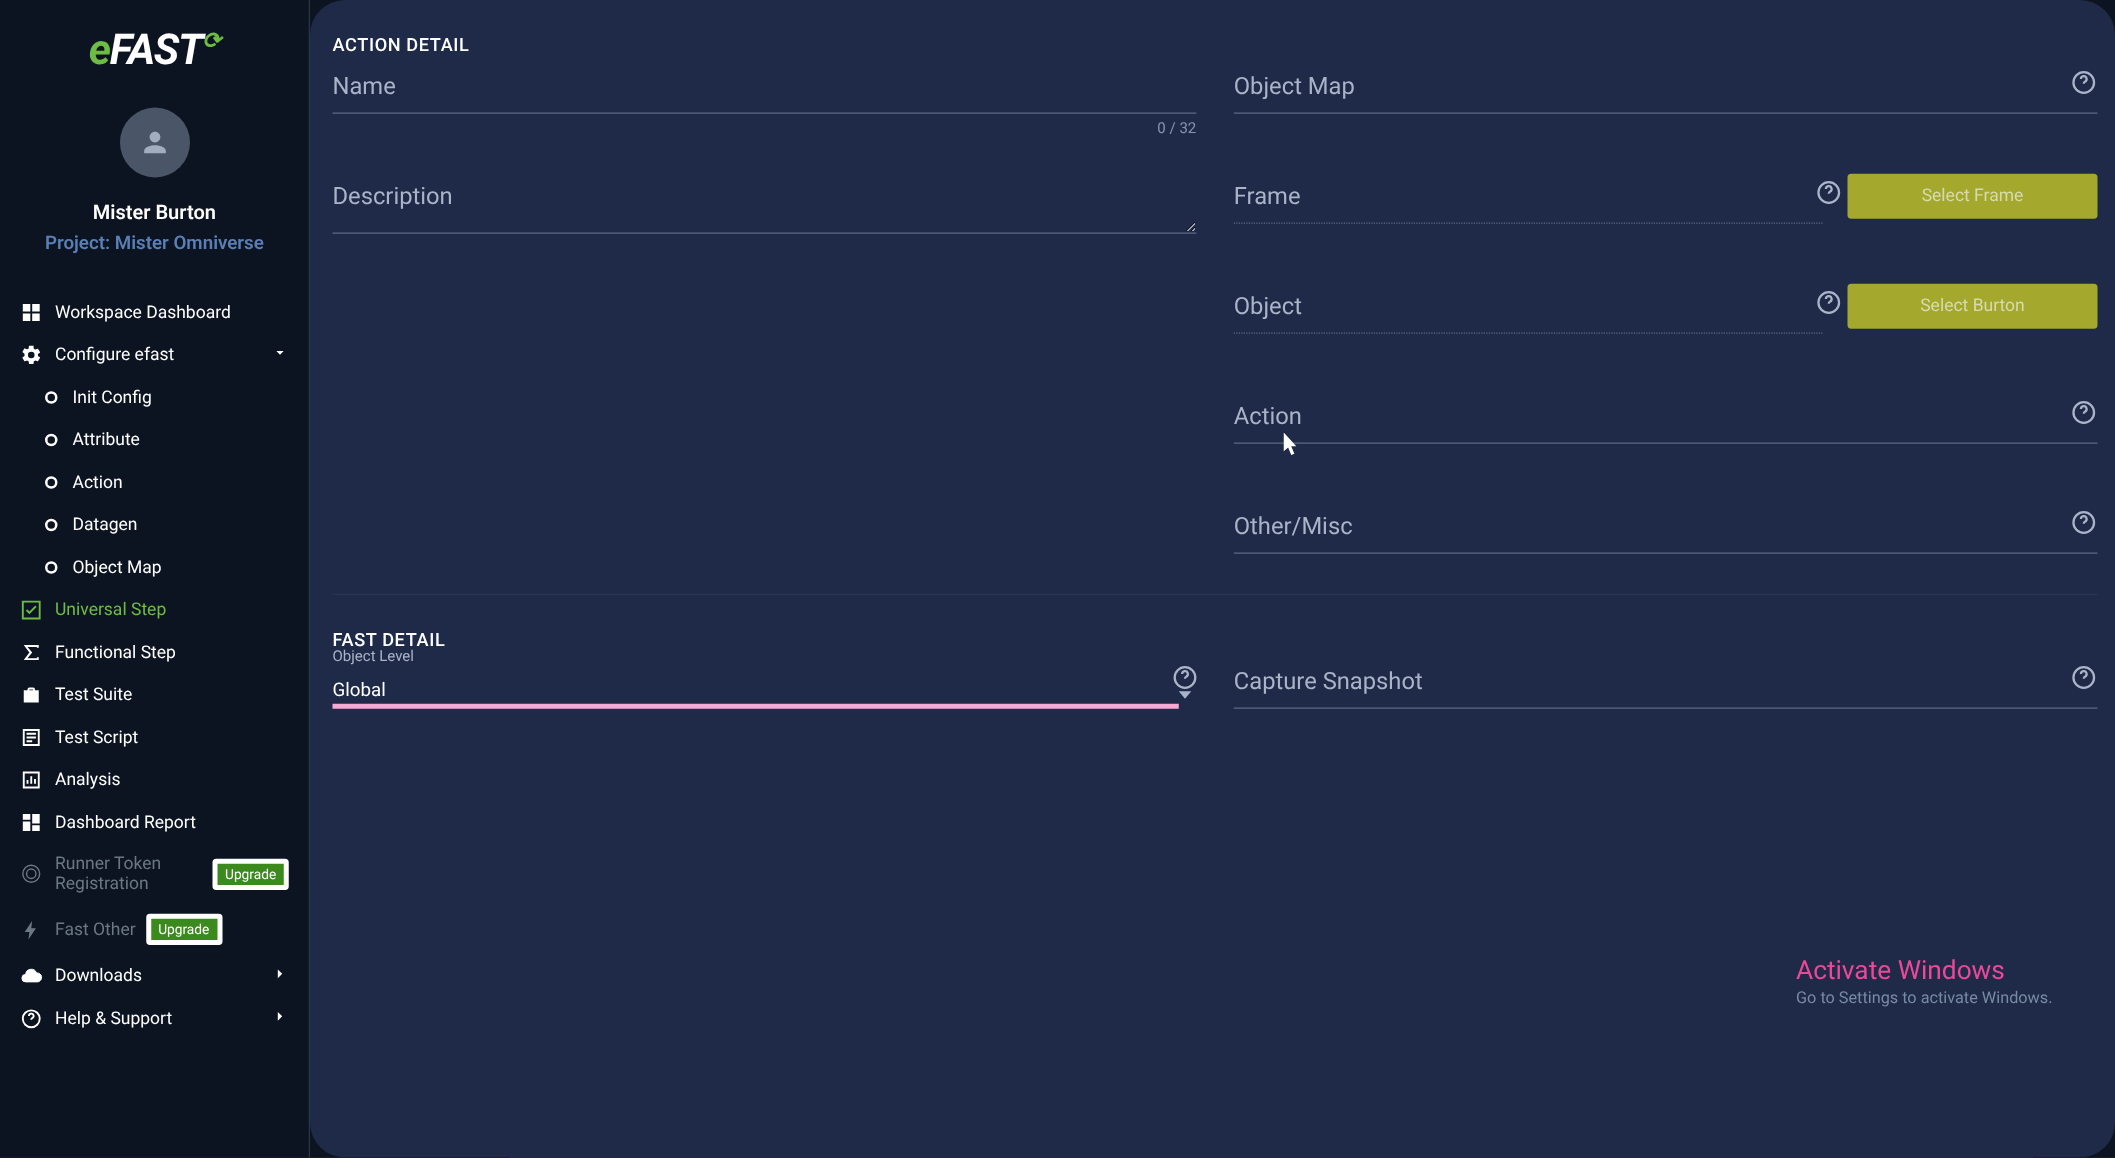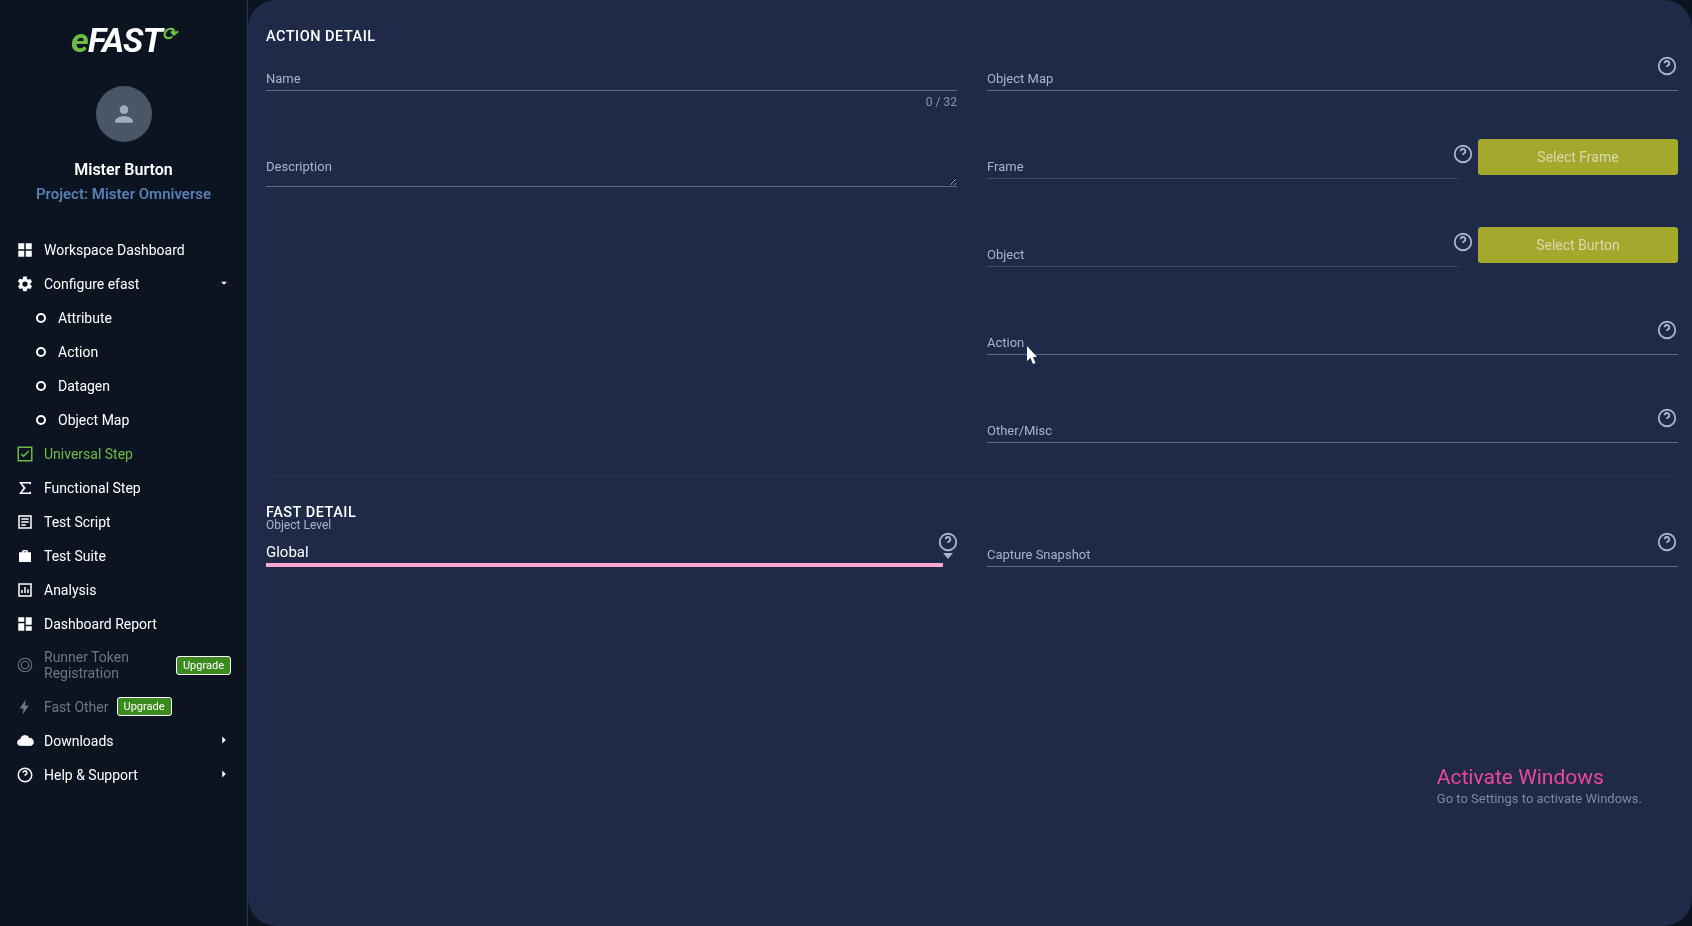--- a/index.html
+++ b/index.html
@@ -22,30 +22,30 @@
 .nav-item .icon svg { width: 18px; height: 18px; fill: #fff; }
 .nav-item.active { color: #6dbd45; }
 .nav-item.active .icon svg { fill: #6dbd45; }
 .nav-item .chevron { margin-left: auto; }
 .nav-item .chevron svg { width: 14px; height: 14px; fill: #fff; }
 .nav-sub { padding-left: 20px; }
 .nav-sub .nav-item { padding: 7px 16px; }
 .nav-sub .bullet { width: 10px; height: 10px; border: 2px solid #fff; border-radius: 50%; margin-right: 12px; display: inline-block; flex-shrink: 0; }
 .nav-item.dim { color: #6b7785; }
 .nav-item.dim .icon svg { fill: #6b7785; }
-.badge { background: #3a8a1e; color: #fff; font-size: 11px; padding: 2px 6px; border-radius: 3px; margin-left: 8px; border: 1px solid #ffffff; }
+.badge { background: #3a8a1e; color: #fff; font-size: 11px; padding: 2px 6px; border-radius: 3px; margin-left: 8px; border: 4px solid #ffffff; }
 
 
 .main { flex: 1; background: #1e2a47; height: 100%; overflow-y: auto; padding: 0 14px 0 18px; position: relative; border-radius: 28px; }
 .section-title { font-size: 14.5px; font-weight: 500; color: #fff; letter-spacing: 0.5px; margin: 28px 0 14px 0; }
 .row { display: flex; gap: 30px; }
 .col { flex: 1; position: relative; }
 
 .field { position: relative; margin-bottom: 56px; }
-.field-label { display: block; font-size: 13px; color: #a9b4c8; margin-bottom: 4px; line-height: 1; position: absolute; top: 13px; left: 0; pointer-events: none; }
+.field-label { display: block; font-size: 19px; color: #a9b4c8; margin-bottom: 4px; line-height: 1; position: absolute; top: 0; left: 0; pointer-events: none; }
 .field-label.up { font-size: 12px; top: -16px; }
 .field-line { border: 0; border-bottom: 1px solid #5c6a85; background: transparent; width: 100%; height: 32px; color: #fff; font-size: 15px; padding-top: 6px; outline: none; }
 .field-line.dotted { border-bottom-style: dotted; }
 .field-textarea { border: 0; border-bottom: 1px solid #5c6a85; background: transparent; width: 100%; height: 40px; color: #fff; font-size: 15px; resize: vertical; outline: none; padding-top: 8px; }
 .counter { position: absolute; right: 0; top: 36px; font-size: 12px; color: #8a95ad; }
 .help-icon { position: absolute; right: 0; top: -4px; width: 22px; height: 22px; cursor: pointer; }
 .help-icon svg { width: 22px; height: 22px; fill: none; stroke: #a9b4c8; stroke-width: 2; }
 .help-icon.mid { right: 204px; top: -4px; }
 
 .btn-olive { background: #a4a82d; border: none; color: #d8dab0; font-size: 14px; padding: 10px 18px; border-radius: 3px; cursor: pointer; width: 200px; text-align: center; position: absolute; right: 0; top: -8px; }
@@ -99,20 +99,24 @@
           </svg>
         </span>
       <span>Configure efast</span>
       <span class="chevron"><svg viewBox="0 0 24 24">
             <path d="M7 10l5 5 5-5z"></path>
           </svg></span>
     </div>
     <div class="nav-sub">
       <div class="nav-item">
           <span class="bullet"></span>
+          <span>Init Config</span>
+        </div>
+      <div class="nav-item">
+          <span class="bullet"></span>
           <span>Attribute</span>
         </div>
       <div class="nav-item">
           <span class="bullet"></span>
           <span>Action</span>
         </div>
       <div class="nav-item">
           <span class="bullet"></span>
           <span>Datagen</span>
         </div>
@@ -134,33 +138,33 @@
       <span class="icon">
           <svg viewBox="0 0 24 24">
             <path d="M4 4h16v3h-2V6H8l5 6-5 6h10v-1h2v3H4l6-8z"></path>
           </svg>
         </span>
       <span>Functional Step</span>
     </div>
     <div class="nav-item">
       <span class="icon">
           <svg viewBox="0 0 24 24">
+            <path d="M10 4h4a2 2 0 0 1 2 2v1h4v13H4V7h4V6a2 2 0 0 1 2-2zm0 3h4V6h-4z"></path>
+          </svg>
+        </span>
+      <span>Test Suite</span>
+    </div>
+    <div class="nav-item">
+      <span class="icon">
+          <svg viewBox="0 0 24 24">
             <path d="M4 4h16v16H4z" fill="none" stroke="#fff" stroke-width="2"></path>
             <path d="M7 8h10M7 12h10M7 16h6" stroke="#fff" stroke-width="2"></path>
           </svg>
         </span>
       <span>Test Script</span>
-    </div>
-    <div class="nav-item">
-      <span class="icon">
-          <svg viewBox="0 0 24 24">
-            <path d="M10 4h4a2 2 0 0 1 2 2v1h4v13H4V7h4V6a2 2 0 0 1 2-2zm0 3h4V6h-4z"></path>
-          </svg>
-        </span>
-      <span>Test Suite</span>
     </div>
     <div class="nav-item">
       <span class="icon">
           <svg viewBox="0 0 24 24">
             <path d="M4 4h16v16H4z" fill="none" stroke="#fff" stroke-width="2"></path>
             <path d="M8 16V12M12 16V8M16 16v-5" stroke="#fff" stroke-width="2"></path>
           </svg>
         </span>
       <span>Analysis</span>
     </div>

